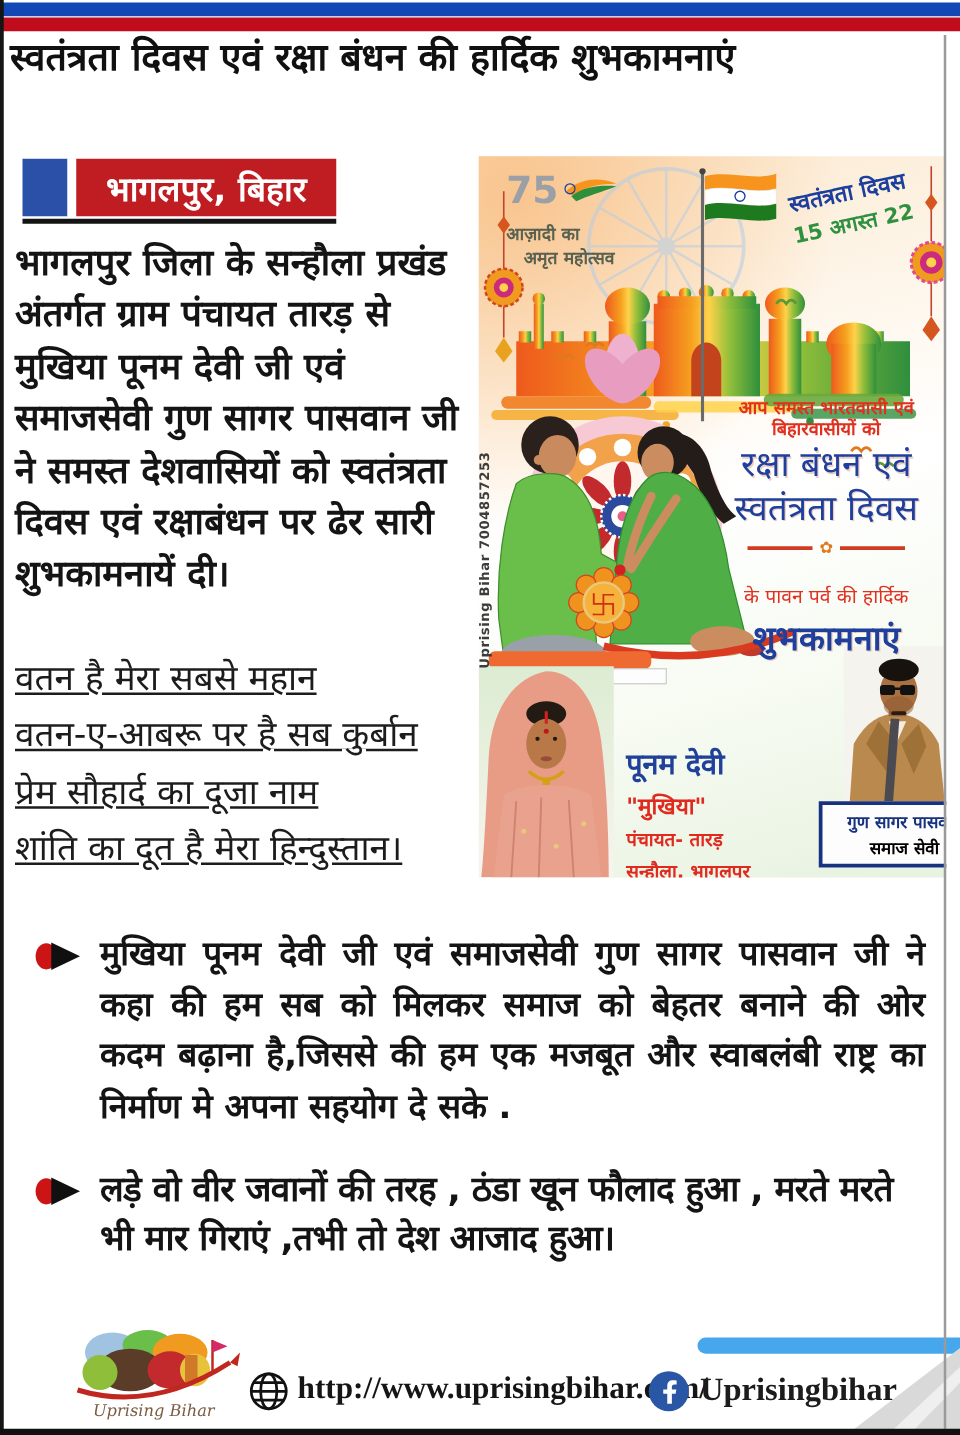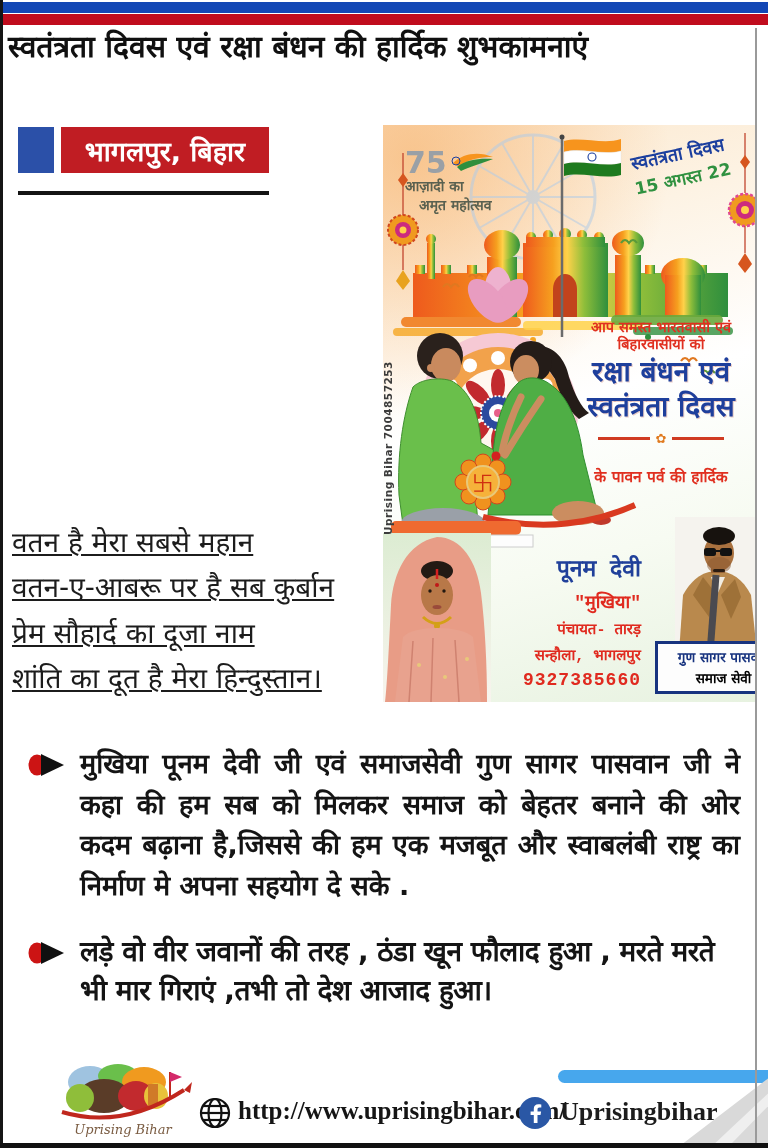--- a/index.html
+++ b/index.html
@@ -6,55 +6,55 @@
   .page{position:relative;width:768px;height:1148px;background:#fff;margin:0 auto;
         font-family:"DejaVu Sans","Liberation Sans",sans-serif;overflow:hidden;}
   .abs{position:absolute;}
   
   .bar-blue{top:2px;left:0;width:768px;height:11px;}
   .bar-red{top:14px;left:0;width:768px;height:11px;}
   
   .headline{top:30px;left:8px;width:752px;font-size:30px;font-weight:700;color:#101010;
             letter-spacing:0;line-height:1.15;white-space:nowrap;}
   
-  .banner{top:127px;left:18px;display:flex;align-items:stretch;border-bottom:4px solid #141414;padding-bottom:18px;}
+  .banner{top:127px;left:18px;display:flex;align-items:stretch;border-bottom:4px solid #141414;padding-bottom:2px;}
   .banner .sq{width:36px;height:46px;background:#2b50a8;}
   .banner .gap{width:7px;height:46px;background:#fff;}
   .banner .red{width:208px;height:46px;background:#c01d23;color:#fff;font-size:27px;font-weight:700;
                display:flex;align-items:center;justify-content:center;}
   
   .para{top:190px;left:12px;width:372px;font-size:29px;font-weight:700;color:#141414;line-height:1.43;}
   .poem{top:520px;left:12px;width:372px;font-size:28px;font-weight:400;color:#1c1c1c;line-height:1.62;text-decoration:underline;}
   
   .poster{top:125px;left:383px;width:374px;height:577px;overflow:hidden;
           background:
             radial-gradient(circle at 8% 6%, rgba(246,166,86,.55), rgba(246,166,86,0) 40%),
             linear-gradient(165deg,#fbe7cd 0%,#fdf3e4 22%,#ffffff 48%,#f7fbf2 72%,#e7f2e0 100%);}
   .poster-art{position:absolute;top:0;left:0;width:374px;height:577px;}
   .watermark{left:-1px;top:160px;height:250px;writing-mode:vertical-rl;transform:rotate(180deg);
              font-size:10.5px;font-weight:700;color:#3c3c3c;letter-spacing:.5px;}
-  .amrit{left:22px;top:24px;width:120px;color:#5a6150;}
+  .amrit{left:22px;top:14px;width:120px;color:#5a6150;}
   .amrit .row{display:flex;align-items:flex-start;gap:4px;}
   .amrit .n75{font-size:30px;font-weight:700;color:#9aa0a6;line-height:.9;}
-  .amrit .l1{font-size:14px;font-weight:700;margin-top:0;}
+  .amrit .l1{font-size:14px;font-weight:700;margin-top:11px;}
   .amrit .l2{font-size:14px;font-weight:700;margin-left:14px;}
   .tr-block{left:248px;top:16px;transform:rotate(-12deg);text-align:center;}
   .tr-block .t1{font-size:18px;font-weight:700;color:#1c3f9e;white-space:nowrap;}
   .tr-block .t2{font-size:17px;font-weight:700;color:#2f9140;white-space:nowrap;margin-top:2px;}
   .greet{left:183px;top:194px;width:190px;text-align:center;}
   .greet .i1,.greet .i2{font-size:14.5px;font-weight:700;color:#e03020;line-height:1.2;}
-  .greet .b1,.greet .b2{font-size:28px;font-weight:700;color:#1e3f9c;line-height:1.25;
+  .greet .b1,.greet .b2{font-size:28px;font-weight:400;color:#1e3f9c;line-height:1.25;
                         text-shadow:1px 1px 0 rgba(180,60,40,.25);white-space:nowrap;}
   .greet .divider{display:flex;align-items:center;justify-content:center;gap:6px;margin:8px 0 6px 0;}
   .greet .divider .ln{height:2.5px;width:52px;background:#d03b22;}
   .greet .divider .fl{font-size:13px;color:#e07a1f;line-height:1;}
-  .greet .sub{font-size:15.5px;font-weight:700;color:#e03020;margin-top:20px;white-space:nowrap;}
+  .greet .sub{font-size:15.5px;font-weight:400;color:#e03020;margin-top:20px;white-space:nowrap;}
   .greet .b3{font-size:27px;font-weight:700;color:#1e3f9c;margin-top:4px;
              text-shadow:1px 1px 0 rgba(180,60,40,.25);white-space:nowrap;}
-  .pd-block{left:118px;top:426px;width:140px;text-align:right;font-family:Liberation Mono, monospace;}
+  .pd-block{left:118px;top:469px;width:140px;text-align:left;}
   .pd-block .name{font-size:23px;font-weight:700;color:#20409a;white-space:nowrap;}
   .pd-block .title{font-size:18px;font-weight:700;color:#e02a1f;margin-top:6px;}
   .pd-block .l1,.pd-block .l2{font-size:15px;font-weight:700;color:#e02a1f;margin-top:5px;white-space:nowrap;}
   .pd-block .phone{font-size:18px;font-weight:700;color:#e02a1f;margin-top:5px;letter-spacing:1px;}
   .gs-box{left:272px;top:516px;width:99px;border:3px solid #17337f;background:#fdfdfd;
           text-align:center;padding:4px 16px;}
   .gs-box .name{font-size:13.5px;font-weight:700;color:#17337f;white-space:nowrap;}
   .gs-box .title{font-size:13.5px;font-weight:700;color:#000000;margin-top:3px;}
   
   .bullet{left:28px;width:726px;display:flex;gap:14px;}
@@ -93,20 +93,21 @@
   <div class="abs bar-red" style="background:#c00c1d"></div>
 
   <div class="abs headline">स्वतंत्रता दिवस एवं रक्षा बंधन की हार्दिक शुभकामनाएं</div>
 
   <div class="abs banner">
     <div class="sq"></div>
     <div class="gap"></div>
     <div class="red">भागलपुर, बिहार</div>
   </div>
 
+  <div class="abs para">भागलपुर जिला के सन्हौला प्रखंड अंतर्गत ग्राम पंचायत तारड़ से मुखिया पूनम देवी जी एवं समाजसेवी गुण सागर पासवान जी ने समस्त देशवासियों को स्वतंत्रता दिवस एवं रक्षाबंधन पर ढेर सारी शुभकामनायें दी।</div>
 
   <div class="abs poem">
     <div>वतन है मेरा सबसे महान</div>
     <div>वतन-ए-आबरू पर है सब कुर्बान</div>
     <div>प्रेम सौहार्द का दूजा नाम</div>
     <div>शांति का दूत है मेरा हिन्दुस्तान।</div>
   </div>
 
   <div class="abs poster">
 
@@ -345,20 +346,21 @@
       <div class="i1">आप समस्त भारतवासी एवं</div>
       <div class="i2">बिहारवासीयों को</div>
       <div class="b1">रक्षा बंधन एवं</div>
       <div class="b2">स्वतंत्रता दिवस</div>
       <div class="divider">
         <span class="ln"></span>
         <span class="fl">✿</span>
         <span class="ln"></span>
       </div>
       <div class="sub">के पावन पर्व की हार्दिक</div>
+      <div class="b3">शुभकामनाएं</div>
     </div>
 
     <div class="abs pd-block">
       <div class="name">पूनम देवी</div>
       <div class="title">"मुखिया"</div>
       <div class="l1">पंचायत- तारड़</div>
       <div class="l2">सन्हौला, भागलपुर</div>
       <div class="phone">9327385660</div>
     </div>
 

